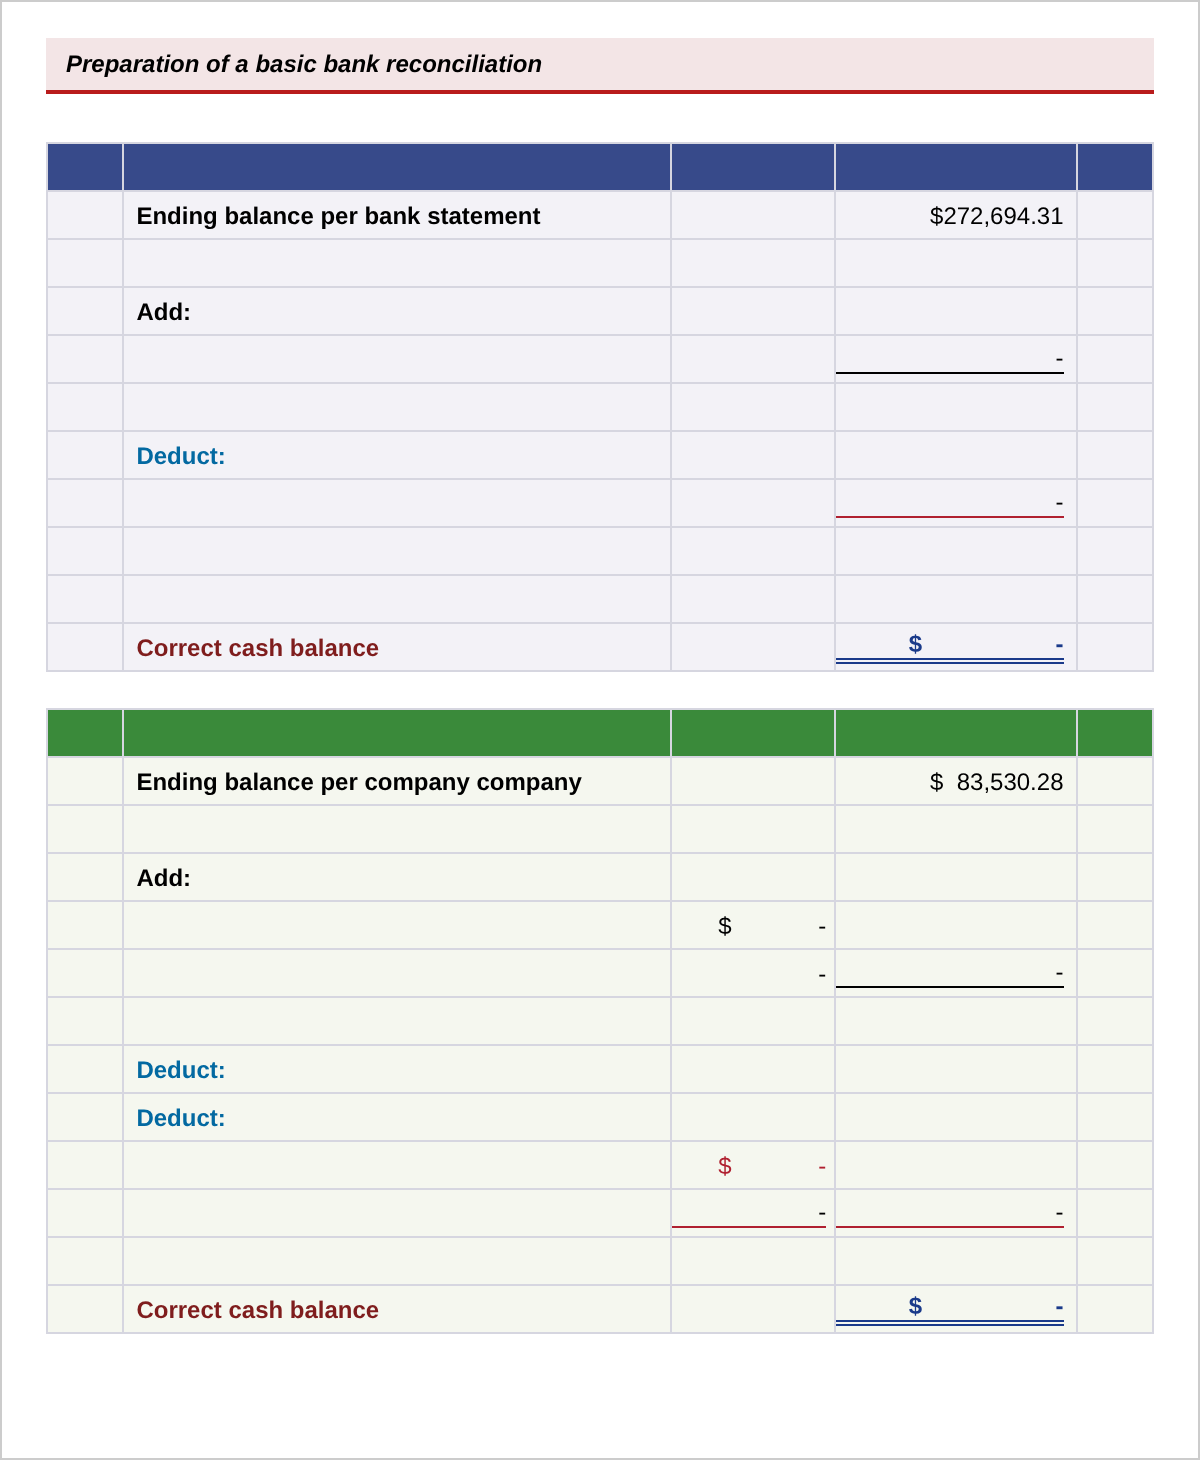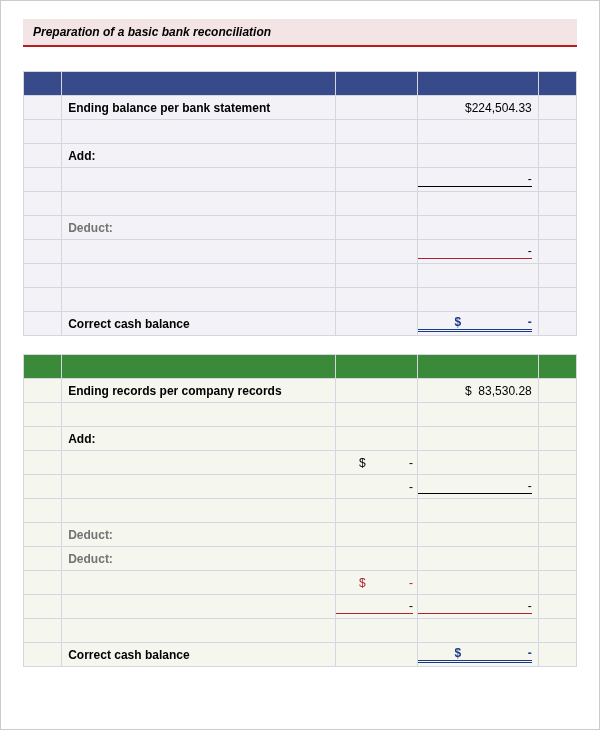--- a/index.html
+++ b/index.html
@@ -38,22 +38,22 @@
   table.sheet.bank td { background: #f3f2f7; }
   table.sheet.company td { background: #f5f7ef; }
   .header-blue td { background: #374a8a !important; height: 14px; }
   .header-green td { background: #3a8a3a !important; height: 14px; }
   .c1 { width: 38px; }
   .c2 { width: 272px; padding-left: 6px !important; }
   .c3 { width: 82px; text-align: right; padding-right: 4px !important; }
   .c4 { width: 120px; text-align: right; padding-right: 6px !important; }
   .c5 { width: 38px; }
   .label { font-weight: bold; margin-left: 16px; }
-  .deduct { color: #737373; font-weight: bold; }
-  .blue-text { color: #000000; font-weight: bold; }
+  .deduct { color: #0369a1; font-weight: bold; }
+  .blue-text { color: #7f1d1d; font-weight: bold; }
   .c3 .inner, .c4 .inner {
     display: block; width: 100%; text-align: right;
   }
   .c3 .inner.red-u { border-bottom: 1px solid #b02030; }
   .c4 .inner.red-u { border-bottom: 1px solid #b02030; }
   .c4 .inner.blk-u { border-bottom: 1px solid #000; }
   .c4 .inner.dbl-u { border-bottom: 3px double #1a3a8a; color:#1a3a8a; font-weight:bold; }
   .amount { white-space: pre; }
 </style>
 </head>
@@ -68,21 +68,21 @@
           <td class="c1"></td>
           <td class="c2"></td>
           <td class="c3"></td>
           <td class="c4"></td>
           <td class="c5"></td>
         </tr>
     <tr>
           <td class="c1"></td>
           <td class="c2 label">Ending balance per bank statement</td>
           <td class="c3"></td>
-          <td class="c4 amount">$224,504.33</td>
+          <td class="c4 amount">$272,694.31</td>
           <td class="c5"></td>
         </tr>
     <tr>
           <td class="c1"></td>
           <td class="c2"></td>
           <td class="c3"></td>
           <td class="c4"></td>
           <td class="c5"></td>
         </tr>
     <tr>
@@ -154,21 +154,21 @@
     <tbody>
         <tr class="header-green">
           <td class="c1"></td>
           <td class="c2"></td>
           <td class="c3"></td>
           <td class="c4"></td>
           <td class="c5"></td>
         </tr>
     <tr>
           <td class="c1"></td>
-          <td class="c2 label">Ending records per company records</td>
+          <td class="c2 label">Ending balance per company company</td>
           <td class="c3"></td>
           <td class="c4 amount">$  83,530.28</td>
           <td class="c5"></td>
         </tr>
     <tr>
           <td class="c1"></td>
           <td class="c2"></td>
           <td class="c3"></td>
           <td class="c4"></td>
           <td class="c5"></td>

